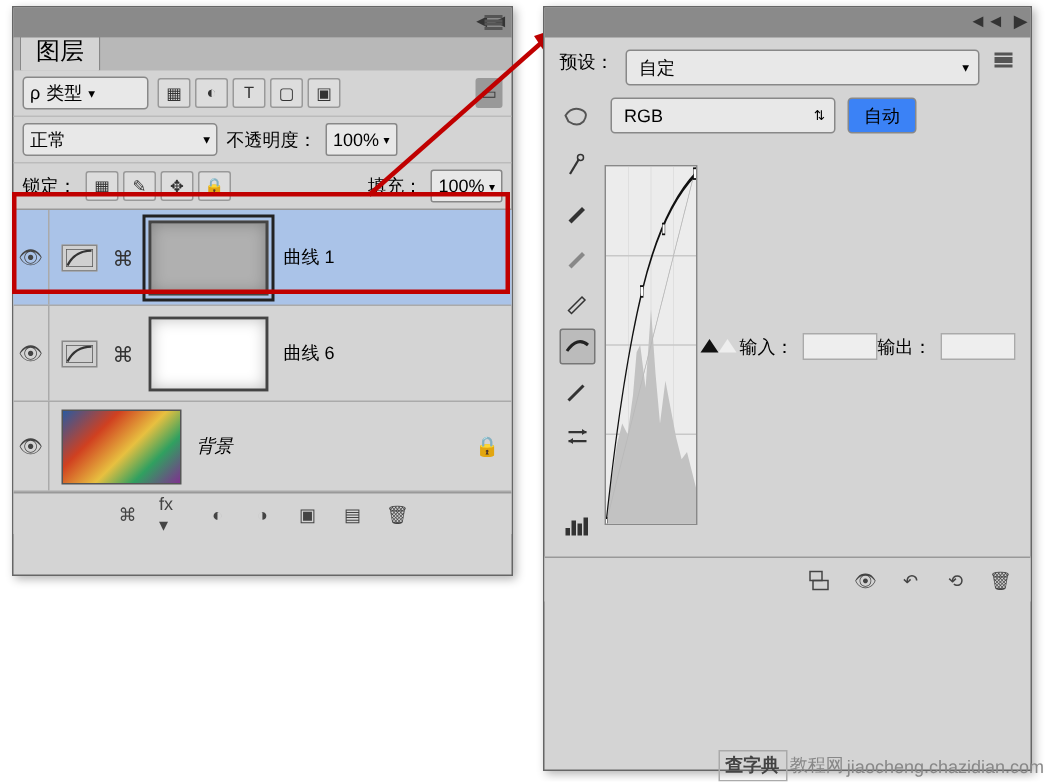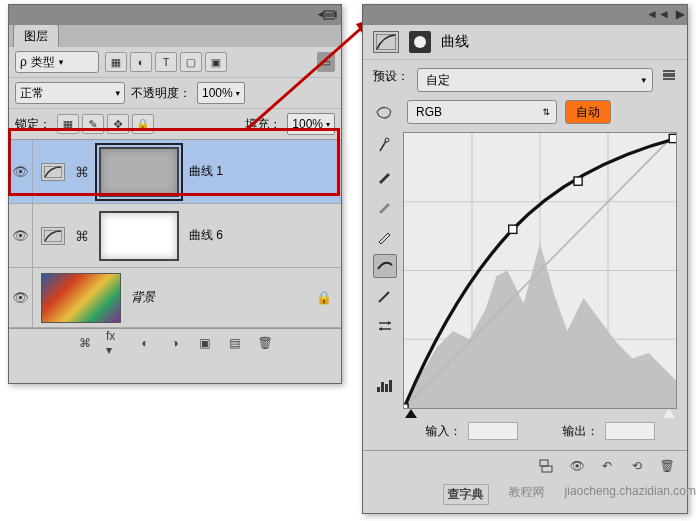--- a/index.html
+++ b/index.html
@@ -1,20 +1,20 @@
 <!DOCTYPE html>
 <html><head>
 <meta charset="utf-8">
 <style>
   * { box-sizing: border-box; margin: 0; padding: 0; font-family: "Microsoft YaHei", sans-serif; font-size: 12px; }
   body { width: 700px; height: 521px; background: #fff; position: relative; }
   .panel { position: absolute; background: #d4d4d4; border: 1px solid #666; box-shadow: 2px 2px 6px rgba(0,0,0,0.3); }
   .panel-header { background: #8a8a8a; height: 20px; display: flex; align-items: center; padding: 0 4px; position: relative; }
   .tabbar { background: #b8b8b8; height: 22px; display: flex; align-items: flex-end; padding-left: 4px; }
-  .tab { background: #d4d4d4; padding: 3px 10px 2px 10px; border-top-left-radius: 3px; border-top-right-radius: 3px; border: 1px solid #888; border-bottom: none; font-size: 12px; }
+  .tab { background: #d4d4d4; padding: 3px 10px 2px 10px; border-top-left-radius: 3px; border-top-right-radius: 3px; border: 1px solid #888; border-bottom: none; font-size: 16px; }
   .panel-menu { position: absolute; right: 4px; top: 3px; width: 16px; height: 14px; display: flex; flex-direction: column; justify-content: space-around; padding: 2px; }
   .panel-menu span { height: 2px; background: #555; }
   .collapse { position: absolute; right: 2px; top: 2px; display: flex; gap: 6px; font-size: 10px; color: #333; }
   .row { display: flex; align-items: center; padding: 4px 6px; gap: 6px; border-bottom: 1px solid #bbb; }
   .dropdown { background: #e8e8e8; border: 1px solid #888; display: inline-flex; align-items: center; height: 22px; padding: 0 4px; border-radius: 3px; position: relative; }
   .dd-arrow { margin-left: 4px; font-size: 9px; }
   .iconbtn { width: 22px; height: 20px; background: #ddd; border: 1px solid #999; display: inline-flex; align-items: center; justify-content: center; border-radius: 2px; font-size: 11px; color: #333; }
   .icon-row { display: flex; gap: 3px; }
   .percent-box { background: #e8e8e8; border: 1px solid #888; display: inline-flex; align-items: center; height: 22px; padding: 0 4px; border-radius: 2px; }
   .percent-box .arrow { font-size: 8px; margin-left: 3px; }
@@ -45,35 +45,35 @@
   
   .prop-header-row { display: flex; align-items: center; gap: 10px; padding: 6px 10px; border-bottom: 1px solid #bbb; }
   .curves-icon { width: 26px; height: 22px; border: 1px solid #666; display: flex; align-items: center; justify-content: center; background: #ccc; }
   .mask-sq { width: 22px; height: 22px; background: #333; border-radius: 2px; position: relative; }
   .mask-sq::after { content: ''; position: absolute; left: 5px; top: 5px; width: 12px; height: 12px; background: #eee; border-radius: 50%; }
   .prop-title { font-size: 14px; }
   .prop-body { padding: 8px 10px; display: flex; flex-direction: column; gap: 8px; }
   .label { font-size: 12px; }
   .wide-dropdown { flex: 1; background: #e8e8e8; border: 1px solid #888; height: 24px; border-radius: 3px; display: flex; align-items: center; padding: 0 8px; position: relative; }
   .wide-dropdown .dd-arrow { position: absolute; right: 6px; }
-  .btn { background: #f97316; border: 1px solid #888; border-radius: 3px; padding: 3px 10px; height: 24px; display: flex; align-items: center; }
+  .btn { background: #3b82f6; border: 1px solid #888; border-radius: 3px; padding: 3px 10px; height: 24px; display: flex; align-items: center; }
   .curve-area { display: flex; gap: 6px; }
   .tools-col { display: flex; flex-direction: column; gap: 6px; margin-top: 2px; }
   .tool { width: 24px; height: 24px; border: 1px solid transparent; display: flex; align-items: center; justify-content: center; color: #333; border-radius: 2px; }
   .tool.active { background: #bbb; border-color: #777; }
   .curve-box { flex: 1; height: 240px; background: #ececec; border: 1px solid #888; position: relative; }
   .io-row { display: flex; justify-content: space-around; padding: 4px 0 2px 0; }
   .io-field { display: flex; align-items: center; gap: 6px; }
   .io-box { width: 50px; height: 18px; background: #eee; border: 1px solid #aaa; }
   .sliders { display: flex; justify-content: space-between; padding: 0 2px; }
   .slider-tri { width: 0; height: 0; border-left: 6px solid transparent; border-right: 6px solid transparent; }
   .prop-bottom { height: 30px; border-top: 1px solid #999; display: flex; align-items: center; justify-content: flex-end; gap: 10px; padding: 0 10px; background: #d4d4d4; }
   .pb-icon { width: 20px; height: 16px; color: #444; display: flex; align-items: center; justify-content: center; }
 
-  .watermark { position: absolute; right: 4px; bottom: 16px; font-size: 11px; color: #888; display: flex; align-items: flex-start; gap: 20px; }
+  .watermark { position: absolute; right: 4px; bottom: 0; font-size: 11px; color: #888; display: flex; align-items: center; gap: 2px; }
   .watermark .logo { font-weight: bold; color: #444; border: 1px solid #aaa; padding: 1px 4px; }
 
   .eye-sym { font-size: 13px; color: #444; }
 </style>
 </head>
 <body>
 
 <div class="panel" style="left:8px; top:4px; width:334px; height:380px;">
   <div class="panel-header">
     <div class="collapse">
@@ -101,21 +101,21 @@
       <div class="iconbtn">◐</div>
       <div class="iconbtn">T</div>
       <div class="iconbtn">▢</div>
       <div class="iconbtn">▣</div>
     </div>
     <div style="flex:1"></div>
     <div class="iconbtn" style="width:18px;background:#999;">▭</div>
   </div>
 
   <div class="row">
-    <div class="dropdown" style="width:110px;">
+    <div class="dropdown" style="width:130px;">
       <span>正常</span>
       <span class="dd-arrow" style="position:absolute;right:4px;">▾</span>
     </div>
     <span>不透明度：</span>
     <div class="percent-box">
       <span>100%</span>
       <span class="arrow">▾</span>
     </div>
   </div>
 
@@ -201,30 +201,20 @@
 </div>
 
 <div class="panel" style="left:362px; top:4px; width:326px; height:510px;">
   <div class="panel-header">
     <div class="collapse">
       <span>◄◄</span>
       <span>▶</span>
     </div>
   </div>
 
-  <div class="prop-header-row">
-    <div class="curves-icon">
-      <svg width="20" height="16" viewBox="0 0 20 16">
-          <rect x="0" y="0" width="20" height="16" fill="none" stroke="#444"></rect>
-          <path d="M1 15 Q7 2 19 1" stroke="#222" fill="none" stroke-width="1.5"></path>
-        </svg>
-    </div>
-    <div class="mask-sq"></div>
-    <span class="prop-title">曲线</span>
-  </div>
 
   <div class="prop-body">
     <div style="display:flex;align-items:flex-start;gap:8px;">
       <span class="label">预设：</span>
       <div class="wide-dropdown">
         <span>自定</span>
         <span class="dd-arrow">▾</span>
       </div>
       <div class="panel-menu" style="position:static;width:16px;height:14px;">
           <span></span>
@@ -292,21 +282,21 @@
         <div class="tool" style="margin-top:30px;">
             <svg width="18" height="14" viewBox="0 0 18 14">
               <rect x="1" y="8" width="3" height="5" fill="#333"></rect>
               <rect x="5" y="3" width="3" height="10" fill="#333"></rect>
               <rect x="9" y="5" width="3" height="8" fill="#333"></rect>
               <rect x="13" y="1" width="3" height="12" fill="#333"></rect>
             </svg>
           </div>
       </div>
 
-      <div style="flex:1;display:flex;flex-direction:column;">
+      <div style="flex:1;display:flex;flex-direction:row;align-items:center;">
         <div class="curve-box">
           <svg width="100%" height="100%" viewBox="0 0 100 100" preserveAspectRatio="none">
             <rect x="0" y="0" width="100" height="100" fill="#ececec"></rect>
             <g stroke="#c8c8c8" stroke-width="0.4">
               <line x1="25" y1="0" x2="25" y2="100"></line>
                 <line x1="50" y1="0" x2="50" y2="100"></line>
                 <line x1="75" y1="0" x2="75" y2="100"></line>
               <line y1="25" x1="0" y2="25" x2="100"></line>
                 <line y1="50" x1="0" y2="50" x2="100"></line>
                 <line y1="75" x1="0" y2="75" x2="100"></line>

